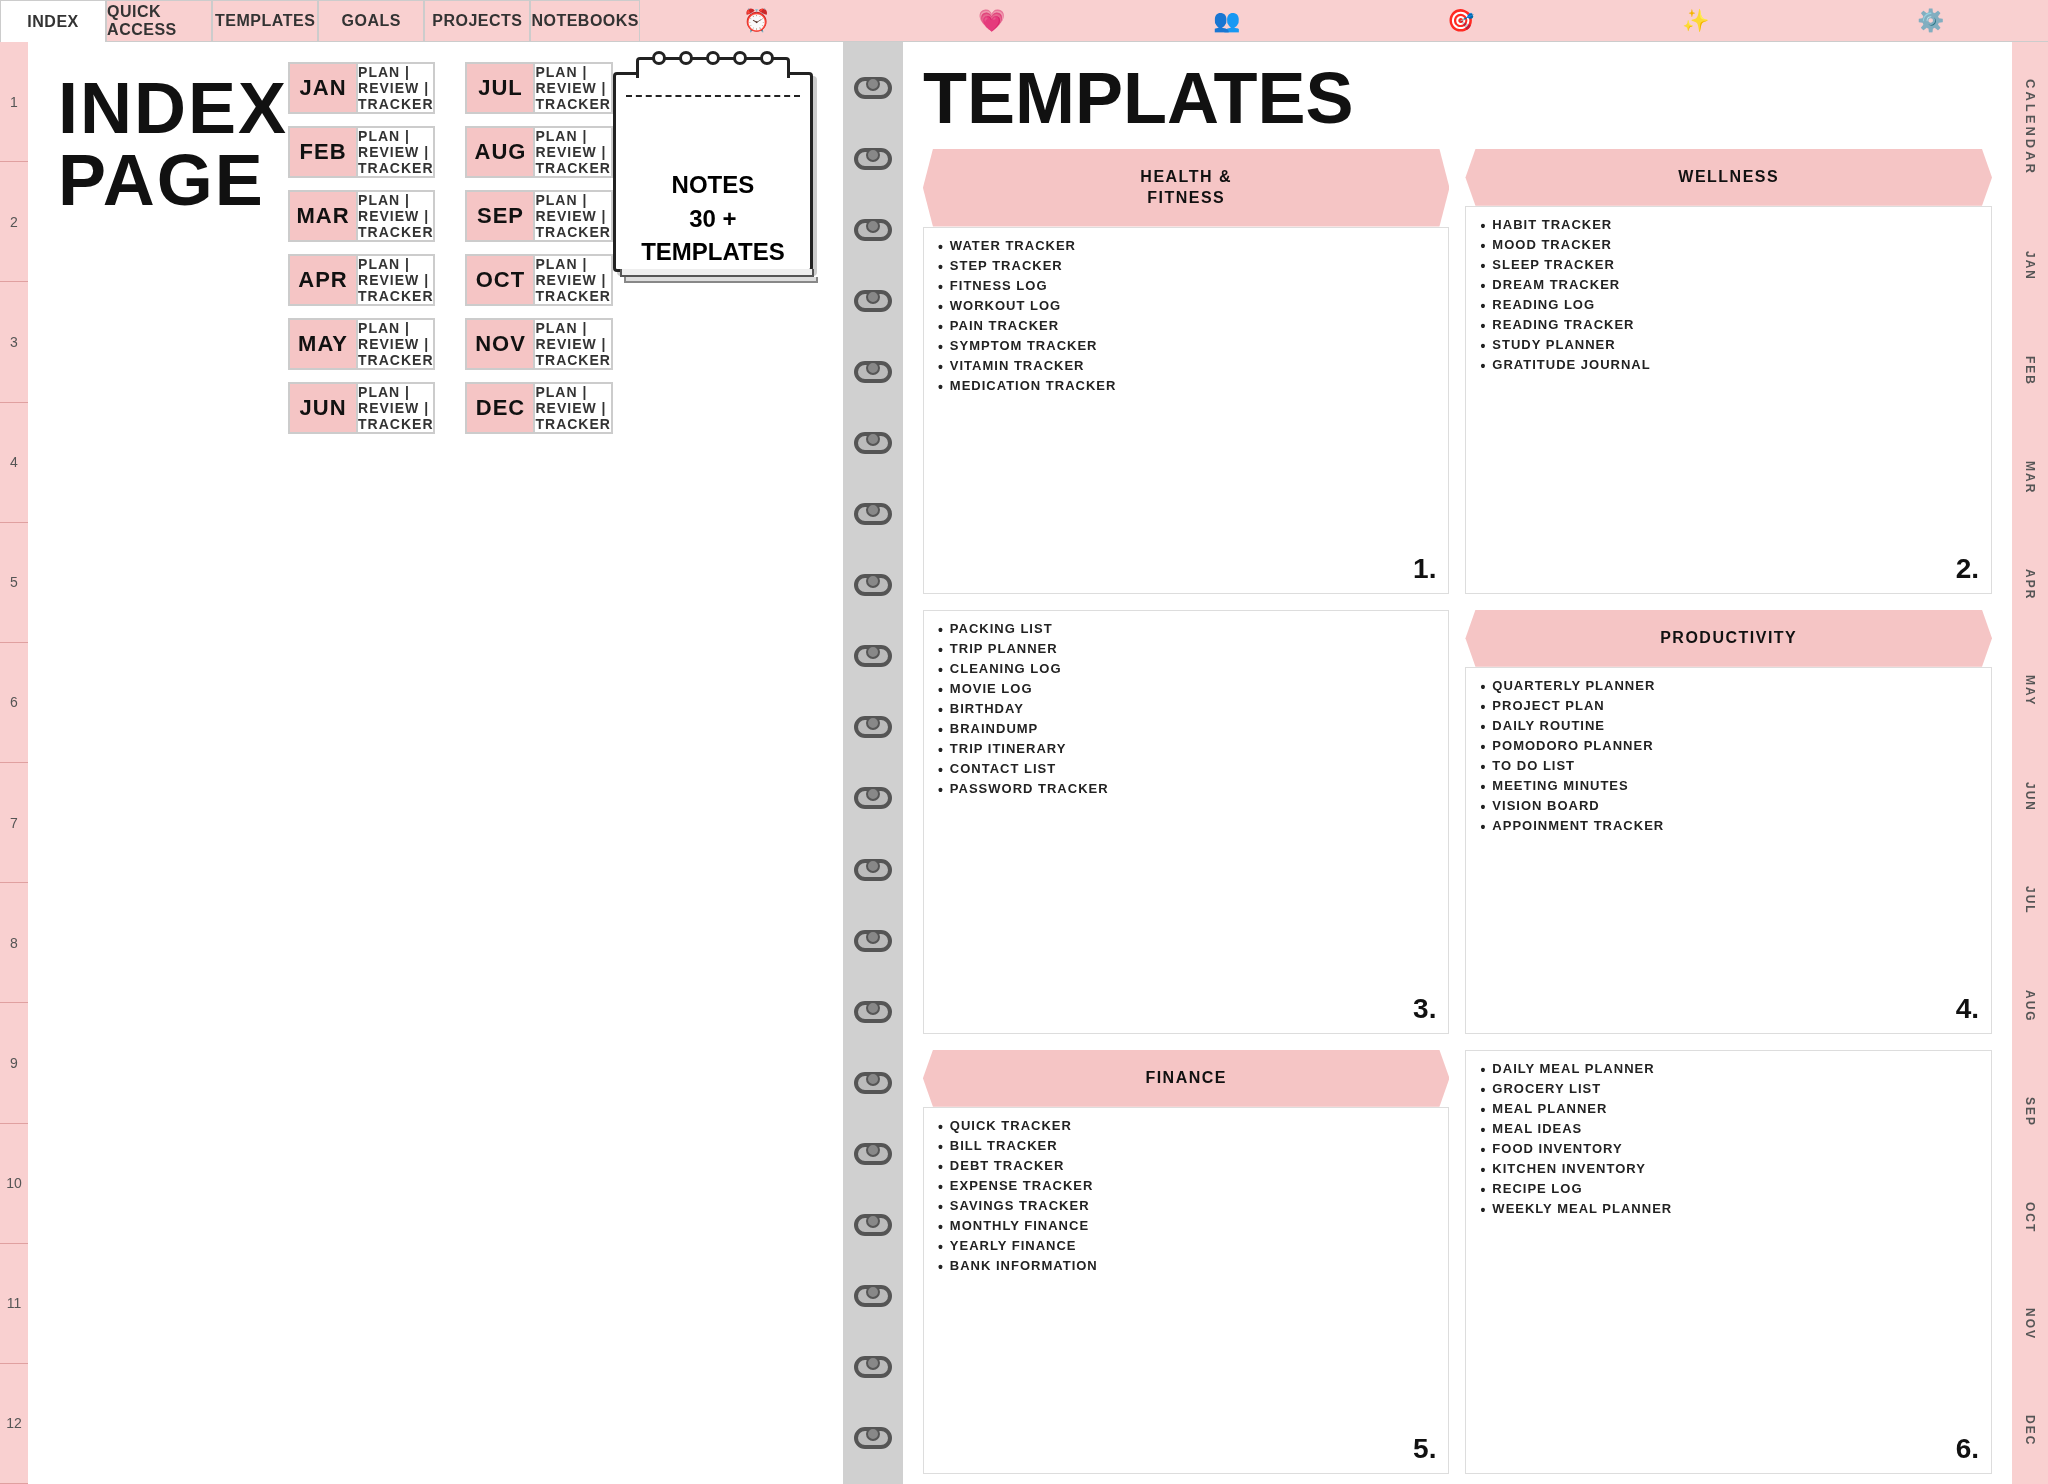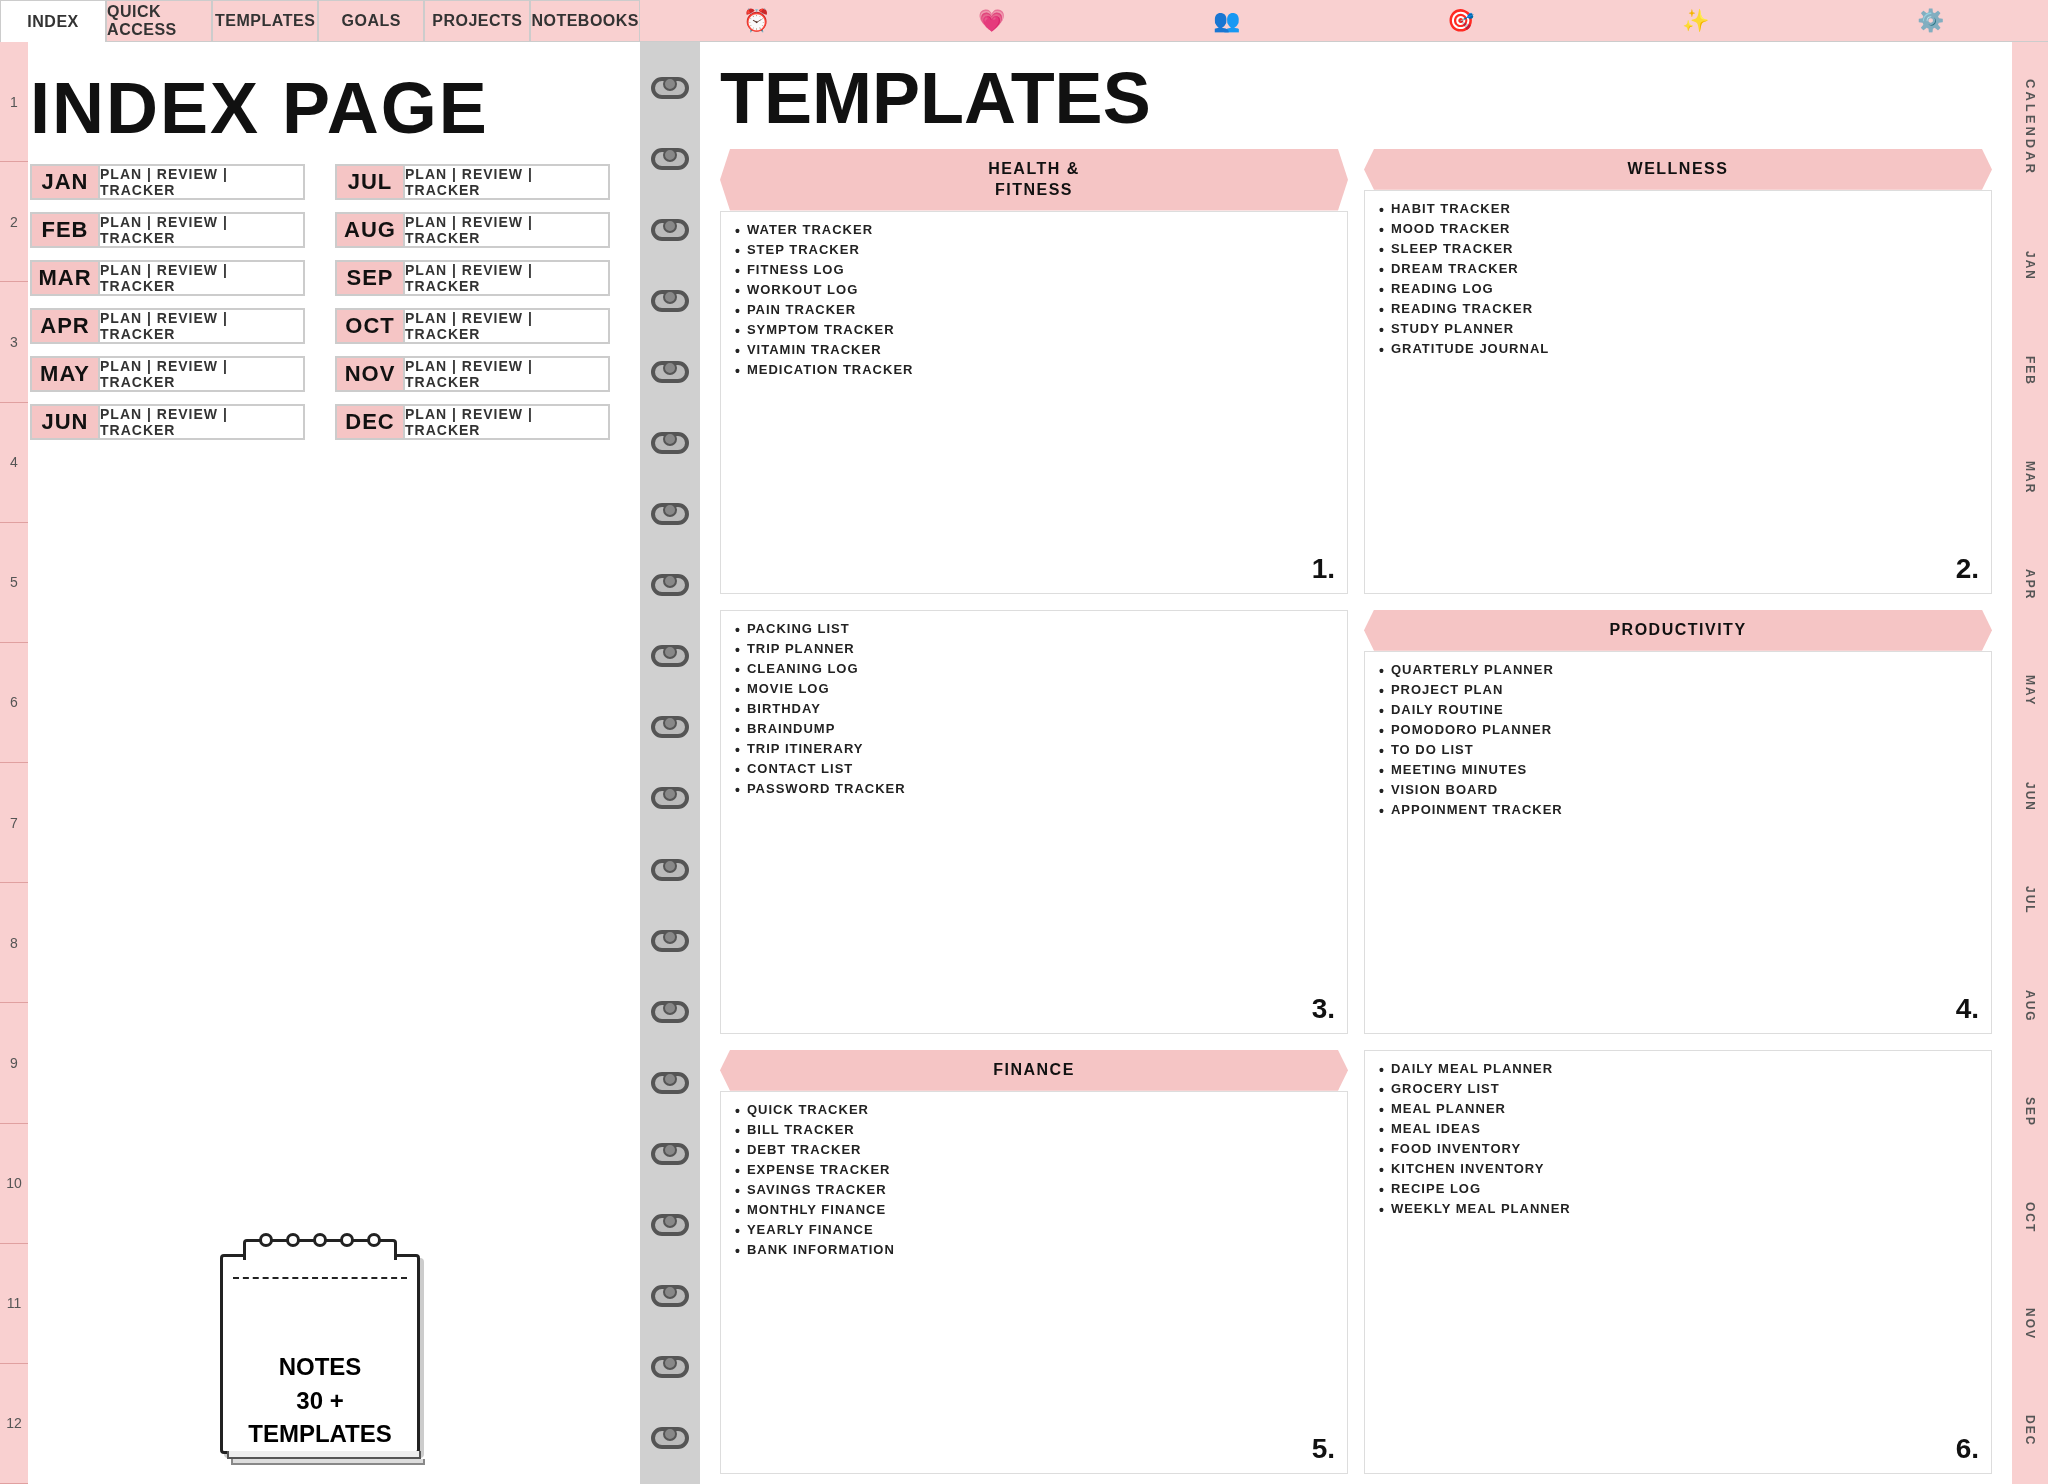--- a/index.html
+++ b/index.html
@@ -86,23 +86,23 @@
       flex: 1;
       display: flex;
       align-items: center;
       justify-content: center;
       font-size: 14px;
       color: #555;
       border-bottom: 1px solid #e0a0a0;
     }
 
     .left-inner {
-      flex: 1;
-      display: flex;
-      flex-direction: column;
+      margin-left: 28px;
+      flex: 1;
+      display: flex;
     }
 
     .index-title {
       font-size: 72px;
       font-weight: 900;
       color: #111;
       letter-spacing: 2px;
       margin-bottom: 20px;
       margin-top: 10px;
       line-height: 1;
@@ -333,21 +333,21 @@
       display: flex;
       flex-direction: column;
     }
 
     .section-header {
       background: #f5c5c5;
       text-align: center;
       font-weight: 900;
       font-size: 16px;
       letter-spacing: 1.5px;
-      padding: 10px 20px;
+      padding: 18px 20px;
       position: relative;
       clip-path: polygon(10px 0%, calc(100% - 10px) 0%, 100% 50%, calc(100% - 10px) 100%, 10px 100%, 0% 50%);
       color: #111;
       line-height: 1.3;
     }
 
     .section-body {
       border: 1px solid #ddd;
       padding: 10px 14px;
       flex: 1;

